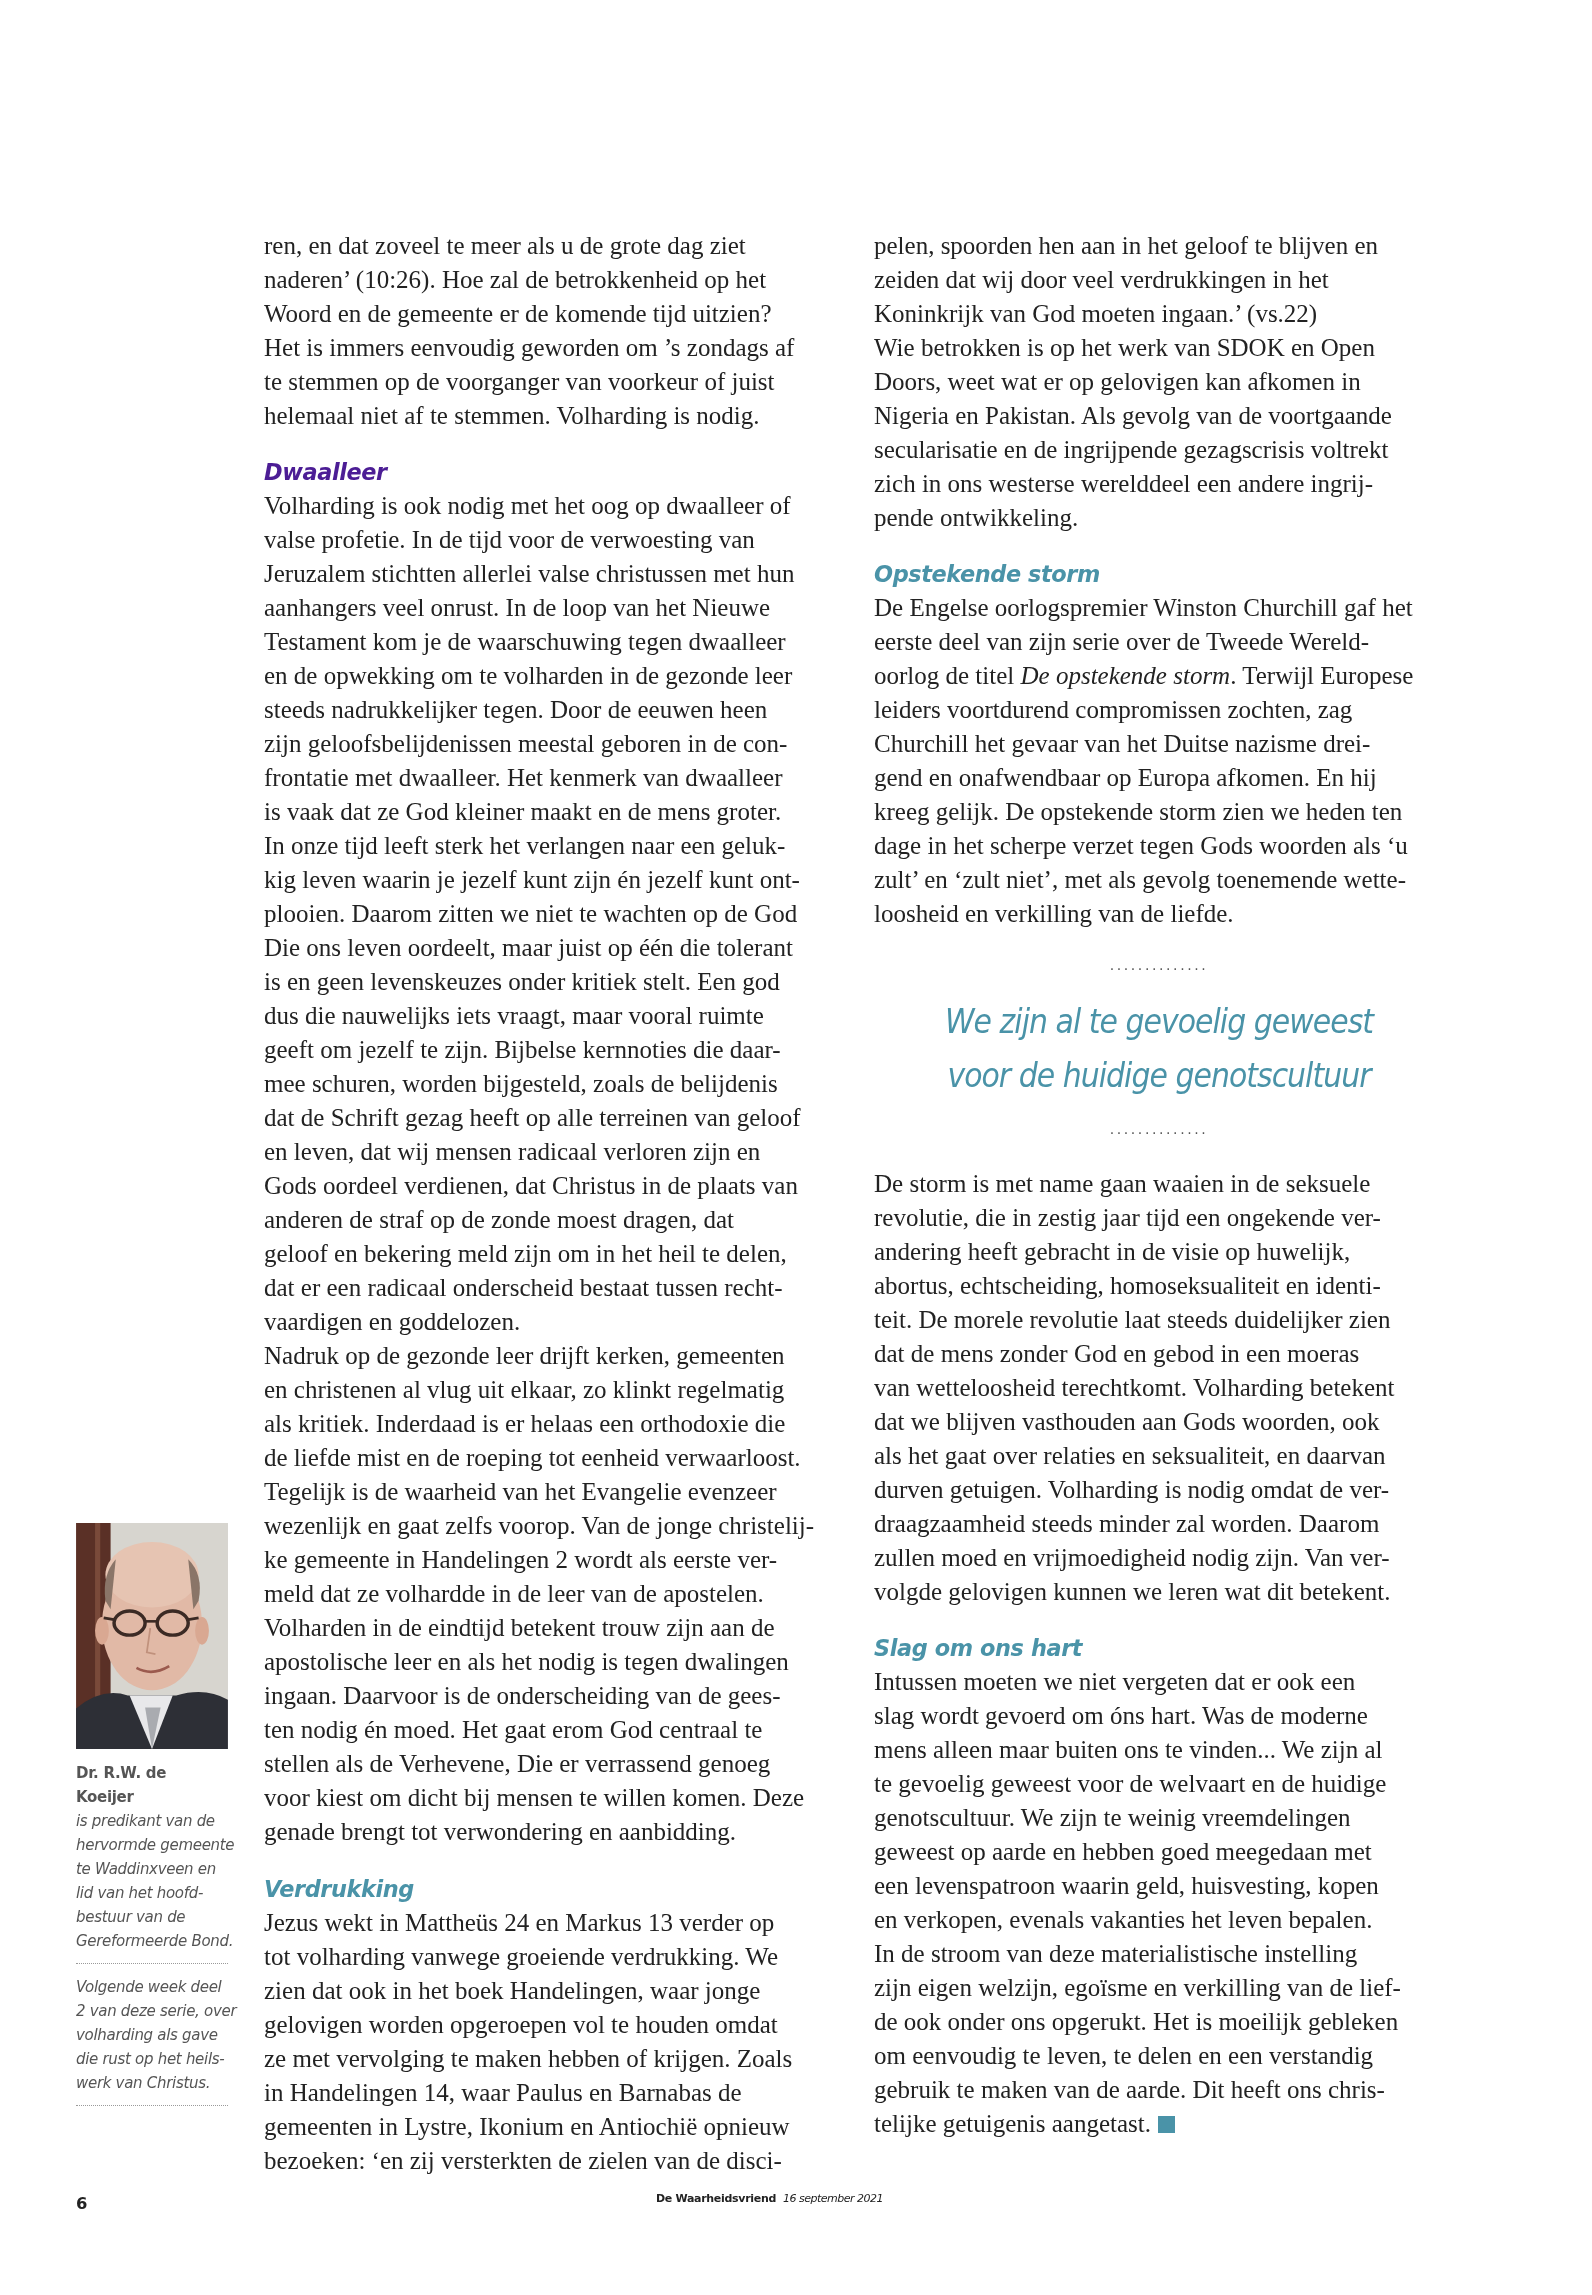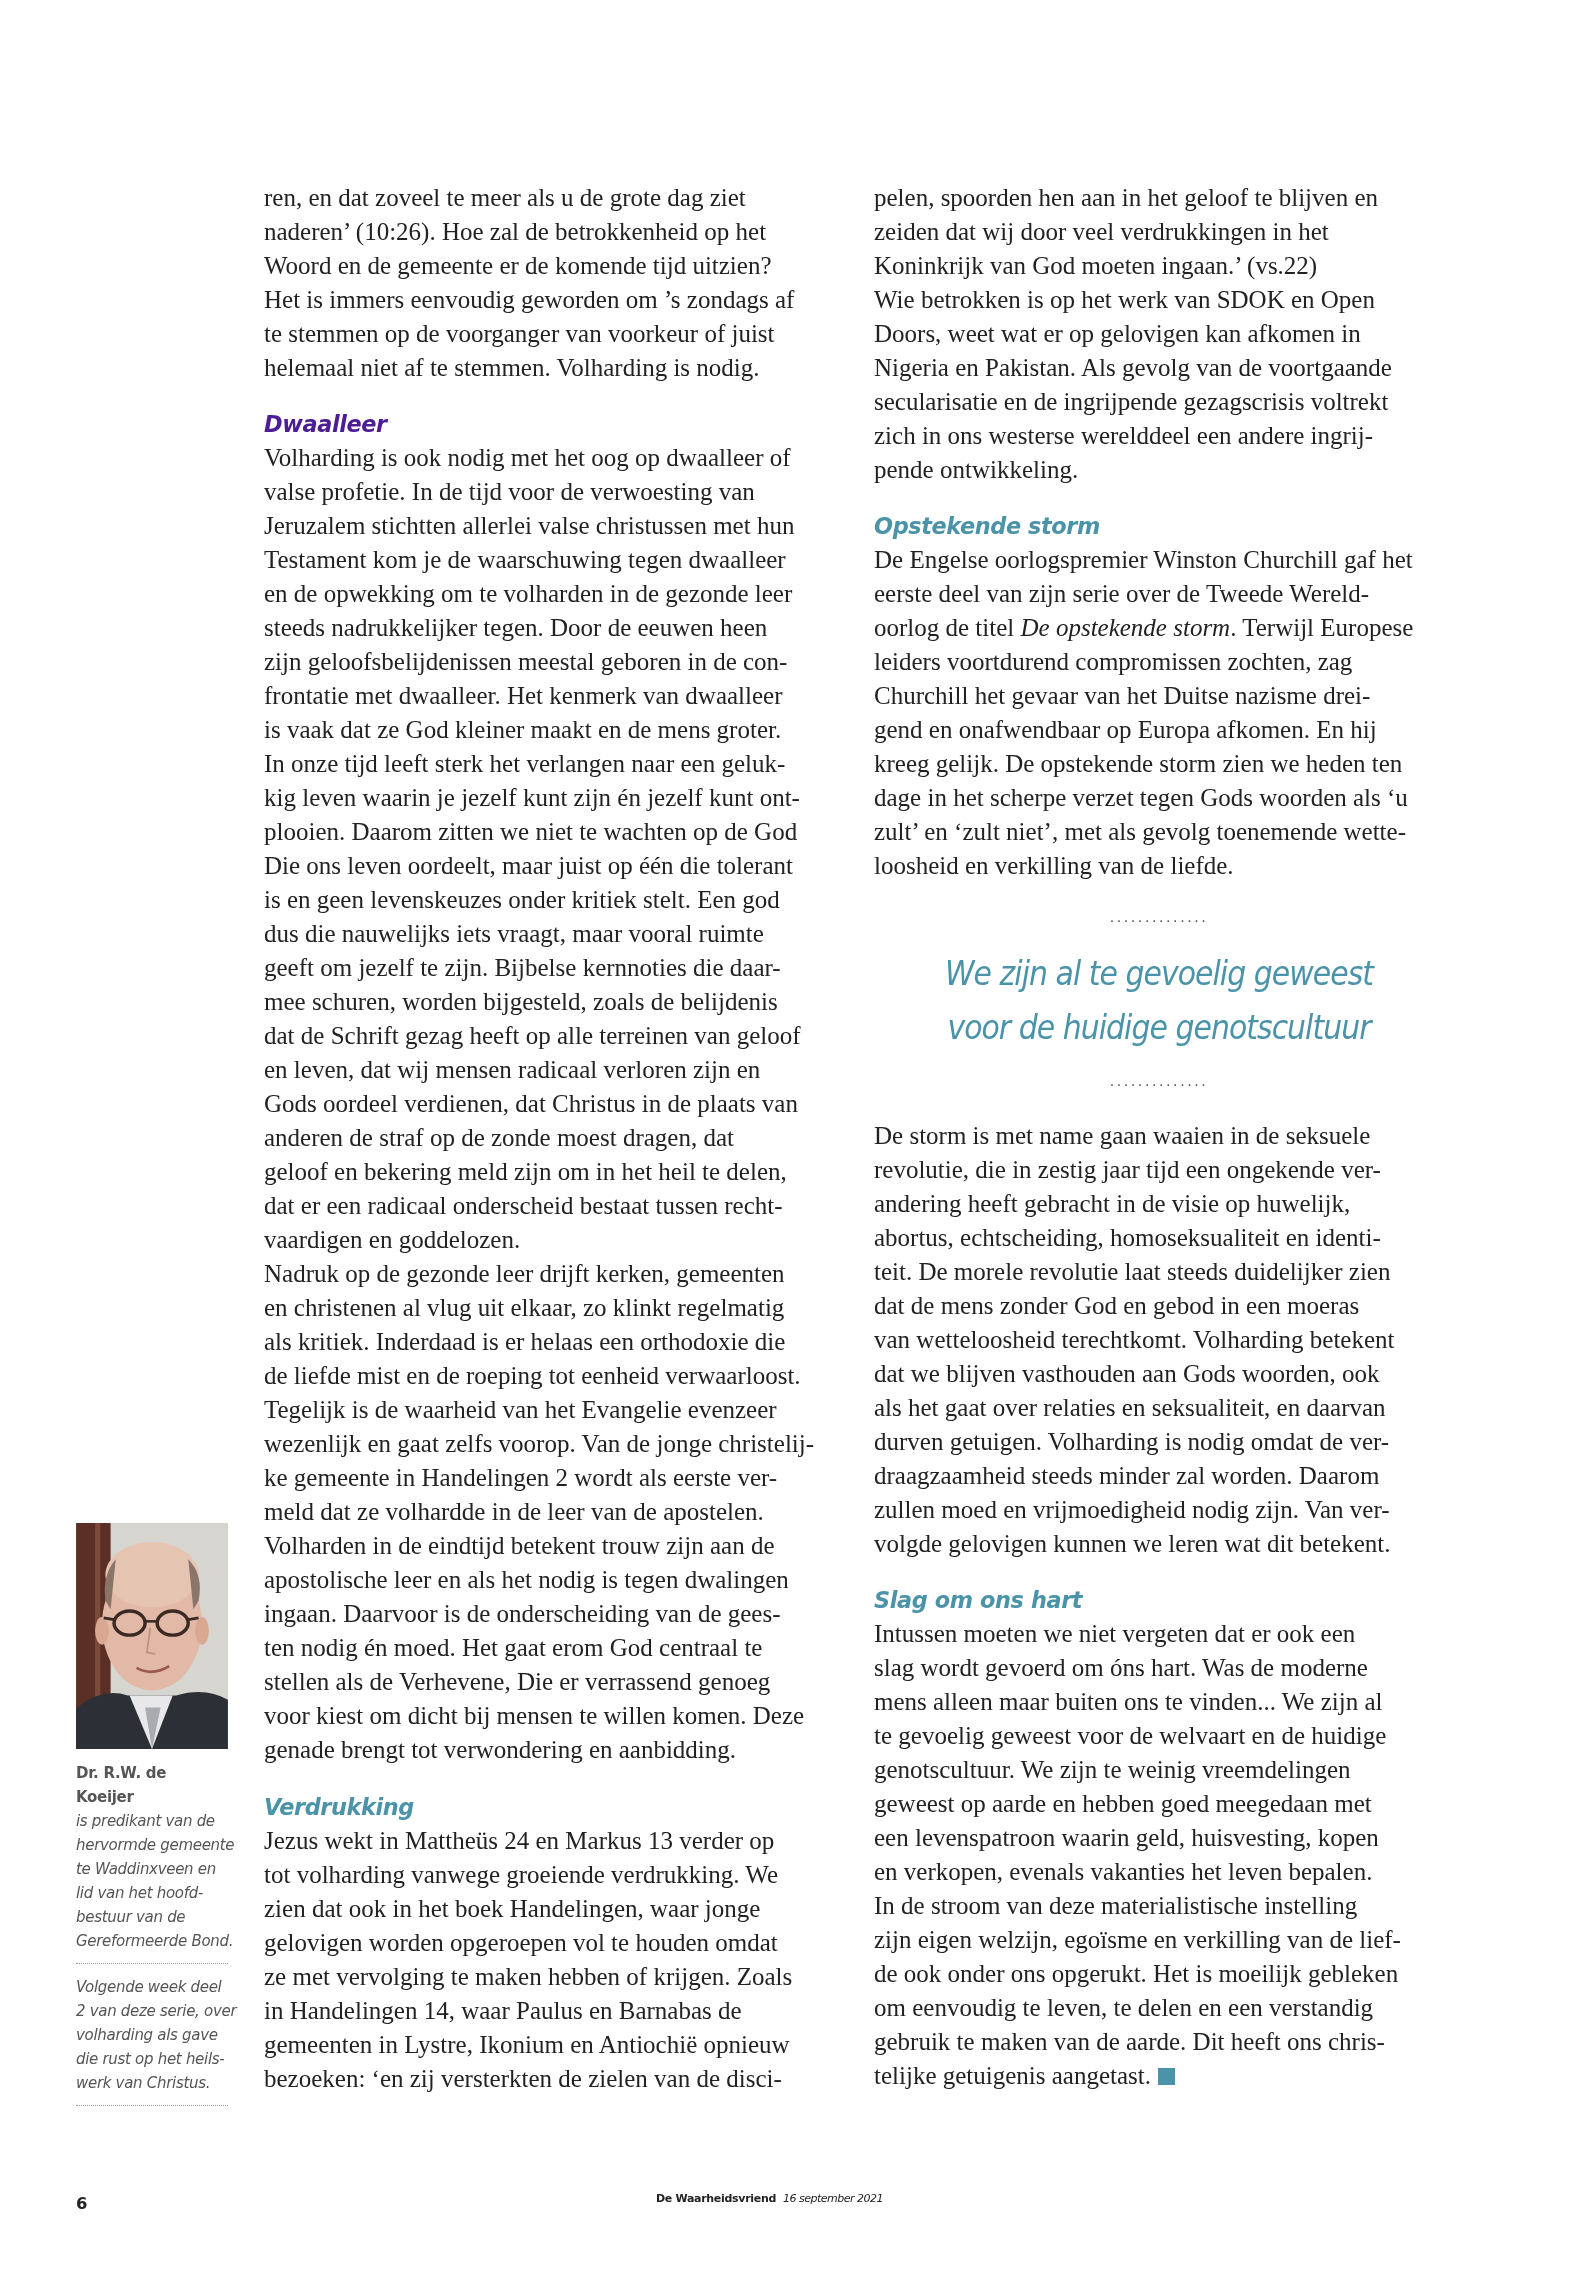--- a/index.html
+++ b/index.html
@@ -5,20 +5,21 @@
   html, body { margin: 0; padding: 0; background: #ffffff; }
   body { width: 1592px; height: 2295px; position: relative; overflow: hidden; }
   .page { position: absolute; left: 0; top: 0; width: 1592px; height: 2295px; background: #fff; }
 
   .col {
     position: absolute;
     font-family: "Liberation Serif", "DejaVu Serif", serif;
     font-size: 25px;
     line-height: 34px;
     color: #222222;
+    margin-top: 48px;
   }
   .col-left { left: 264px; top: 181px; width: 561px; }
   .col-right { left: 874px; top: 181px; width: 570px; }
 
   .line { display: block; white-space: nowrap; }
   .para-gap { height: 22.4px; }
 
   .subhead {
     display: block;
     font-family: "DejaVu Sans", "Liberation Sans", sans-serif;
@@ -97,20 +98,21 @@
         <span class="line">Het is immers eenvoudig geworden om ’s zondags af</span>
         <span class="line">te stemmen op de voorganger van voorkeur of juist</span>
         <span class="line">helemaal niet af te stemmen. Volharding is nodig.</span>
       </div>
     <div class="para-gap"></div>
     <span class="subhead" style="color: #4c1d95;">Dwaalleer</span>
     <div id="left-dwaalleer">
         <span class="line">Volharding is ook nodig met het oog op dwaalleer of</span>
         <span class="line">valse profetie. In de tijd voor de verwoesting van</span>
         <span class="line">Jeruzalem stichtten allerlei valse christussen met hun</span>
+        <span class="line">aanhangers veel onrust. In de loop van het Nieuwe</span>
         <span class="line">Testament kom je de waarschuwing tegen dwaalleer</span>
         <span class="line">en de opwekking om te volharden in de gezonde leer</span>
         <span class="line">steeds nadrukkelijker tegen. Door de eeuwen heen</span>
         <span class="line">zijn geloofsbelijdenissen meestal geboren in de con-</span>
         <span class="line">frontatie met dwaalleer. Het kenmerk van dwaalleer</span>
         <span class="line">is vaak dat ze God kleiner maakt en de mens groter.</span>
         <span class="line">In onze tijd leeft sterk het verlangen naar een geluk-</span>
         <span class="line">kig leven waarin je jezelf kunt zijn én jezelf kunt ont-</span>
         <span class="line">plooien. Daarom zitten we niet te wachten op de God</span>
         <span class="line">Die ons leven oordeelt, maar juist op één die tolerant</span>

